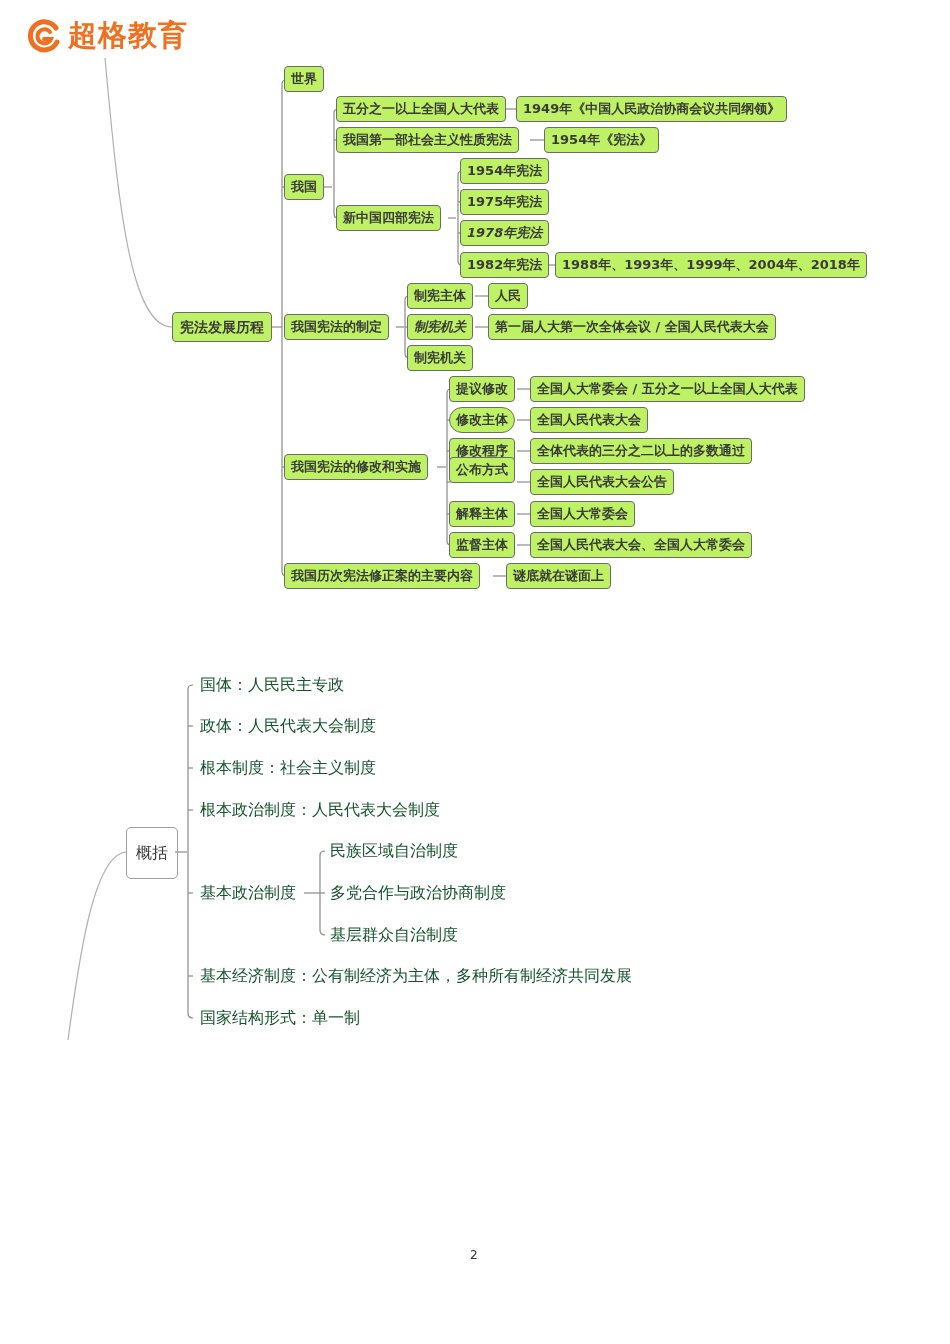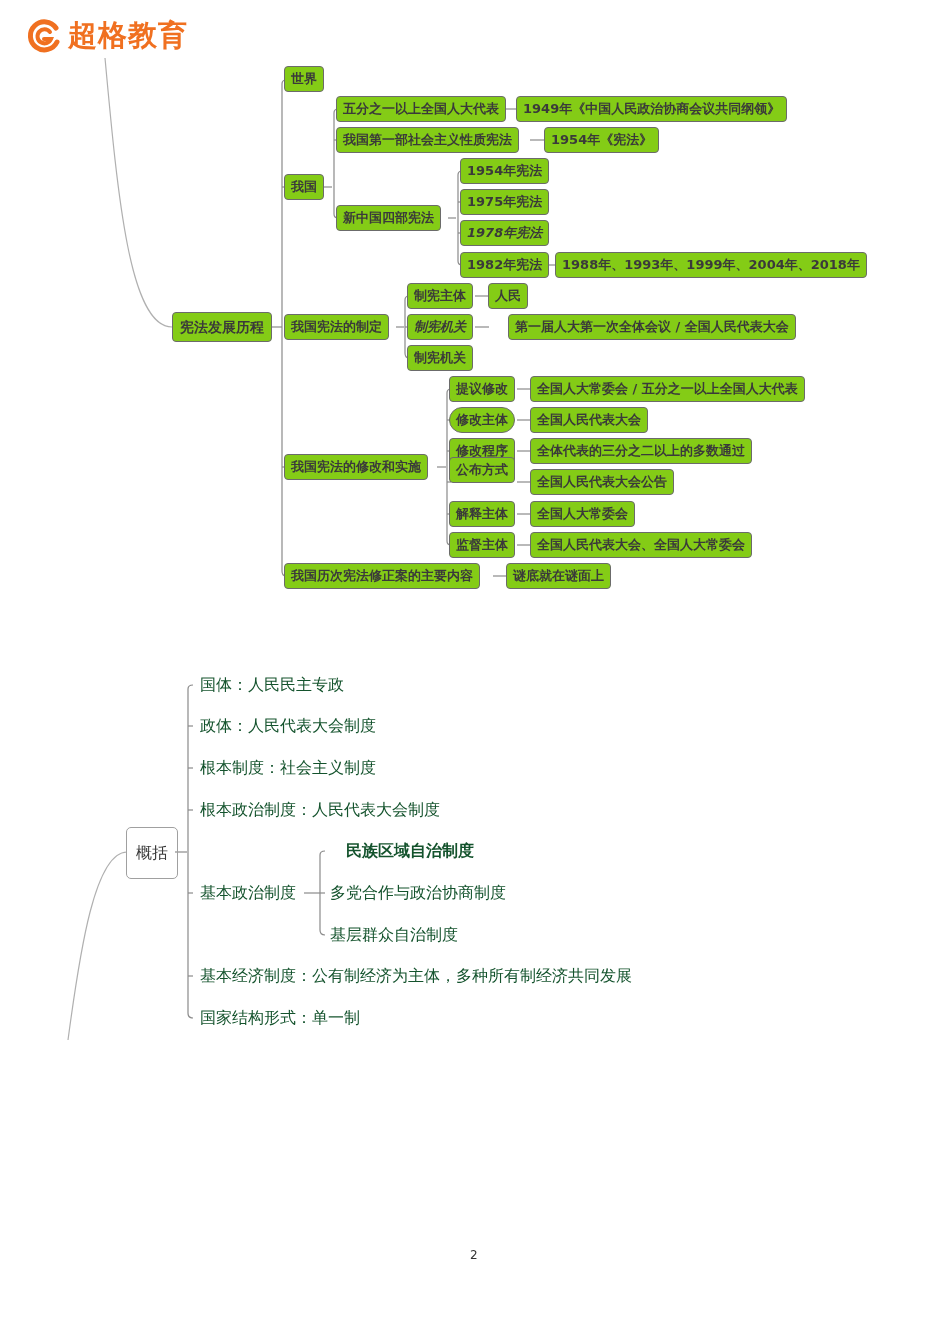--- a/index.html
+++ b/index.html
@@ -1,21 +1,21 @@
 <!DOCTYPE html>
 <html><head>
 <meta charset="utf-8">
 <style>
   html,body{margin:0;padding:0;background:#fff;}
   body{width:950px;height:1344px;position:relative;overflow:hidden;font-family:"DejaVu Sans",sans-serif;}
   .logo{position:absolute;left:26px;top:16px;display:flex;align-items:center;}
   .logo-g{width:36px;height:36px;}
   .logo-text{color:#f07020;font-weight:bold;font-size:29px;margin-left:6px;letter-spacing:1px;}
   svg.lines{position:absolute;left:0;top:0;}
-  .node{position:absolute;border:1.5px solid #6b6b6b;border-radius:4px;background:#84cc16;color:#3a3a3a;
+  .node{position:absolute;border:1.5px solid #6b6b6b;border-radius:4px;background:#bef264;color:#3a3a3a;
         font-weight:bold;font-size:13px;line-height:24px;height:24px;padding:0 6px;white-space:nowrap;box-sizing:content-box;}
   .node.root{font-size:14px;height:28px;line-height:28px;padding:0 7px;}
   .plain{position:absolute;color:#14532d;font-size:16px;white-space:nowrap;}
   .box2{position:absolute;border:1.2px solid #a0a0a0;border-radius:5px;color:#3a3a3a;font-size:16px;
         padding:0 9px;height:50px;line-height:50px;}
   .pagenum{position:absolute;left:470px;top:1248px;font-size:12px;color:#333;}
 </style>
 </head>
 <body>
 
@@ -95,21 +95,21 @@
 <div class="node" style="left:460px;top:158px;">1954年宪法</div>
 <div class="node" style="left:460px;top:189px;">1975年宪法</div>
 <div class="node" style="left:460px;top:220px;font-style:italic;">1978年宪法</div>
 <div class="node" style="left:460px;top:252px;">1982年宪法</div>
 <div class="node" style="left:555px;top:252px;">1988年、1993年、1999年、2004年、2018年</div>
 
 <div class="node" style="left:284px;top:314px;">我国宪法的制定</div>
 <div class="node" style="left:407px;top:283px;">制宪主体</div>
 <div class="node" style="left:488px;top:283px;">人民</div>
 <div class="node" style="left:407px;top:314px;font-style:italic;">制宪机关</div>
-<div class="node" style="left:508px;top:314px;">第一届人大第一次全体会议 / 全国人民代表大会</div>
+<div class="node" style="left:488px;top:314px;">第一届人大第一次全体会议 / 全国人民代表大会</div>
 <div class="node" style="left:407px;top:345px;">制宪机关</div>
 
 <div class="node" style="left:284px;top:454px;">我国宪法的修改和实施</div>
 <div class="node" style="left:449px;top:376px;">提议修改</div>
 <div class="node" style="left:530px;top:376px;">全国人大常委会 / 五分之一以上全国人大代表</div>
 <div class="node" style="left:449px;top:407px;border-radius:13px;">修改主体</div>
 <div class="node" style="left:530px;top:407px;">全国人民代表大会</div>
 <div class="node" style="left:449px;top:438px;">修改程序</div>
 <div class="node" style="left:530px;top:438px;">全体代表的三分之二以上的多数通过</div>
 <div class="node" style="left:449px;top:457px;">公布方式</div>
@@ -121,19 +121,19 @@
 
 <div class="node" style="left:284px;top:563px;">我国历次宪法修正案的主要内容</div>
 <div class="node" style="left:506px;top:563px;">谜底就在谜面上</div>
 
 <div class="box2" style="left:126px;top:827px;">概括</div>
 <div class="plain" style="left:200px;top:675px;">国体：人民民主专政</div>
 <div class="plain" style="left:200px;top:716px;">政体：人民代表大会制度</div>
 <div class="plain" style="left:200px;top:758px;">根本制度：社会主义制度</div>
 <div class="plain" style="left:200px;top:800px;">根本政治制度：人民代表大会制度</div>
 <div class="plain" style="left:200px;top:883px;">基本政治制度</div>
-<div class="plain" style="left:346px;top:841px;font-weight:bold;">民族区域自治制度</div>
+<div class="plain" style="left:330px;top:841px;">民族区域自治制度</div>
 <div class="plain" style="left:330px;top:883px;">多党合作与政治协商制度</div>
 <div class="plain" style="left:330px;top:925px;">基层群众自治制度</div>
 <div class="plain" style="left:200px;top:966px;">基本经济制度：公有制经济为主体，多种所有制经济共同发展</div>
 <div class="plain" style="left:200px;top:1008px;">国家结构形式：单一制</div>
 
 <div class="pagenum">2</div>
 
 </body></html>

